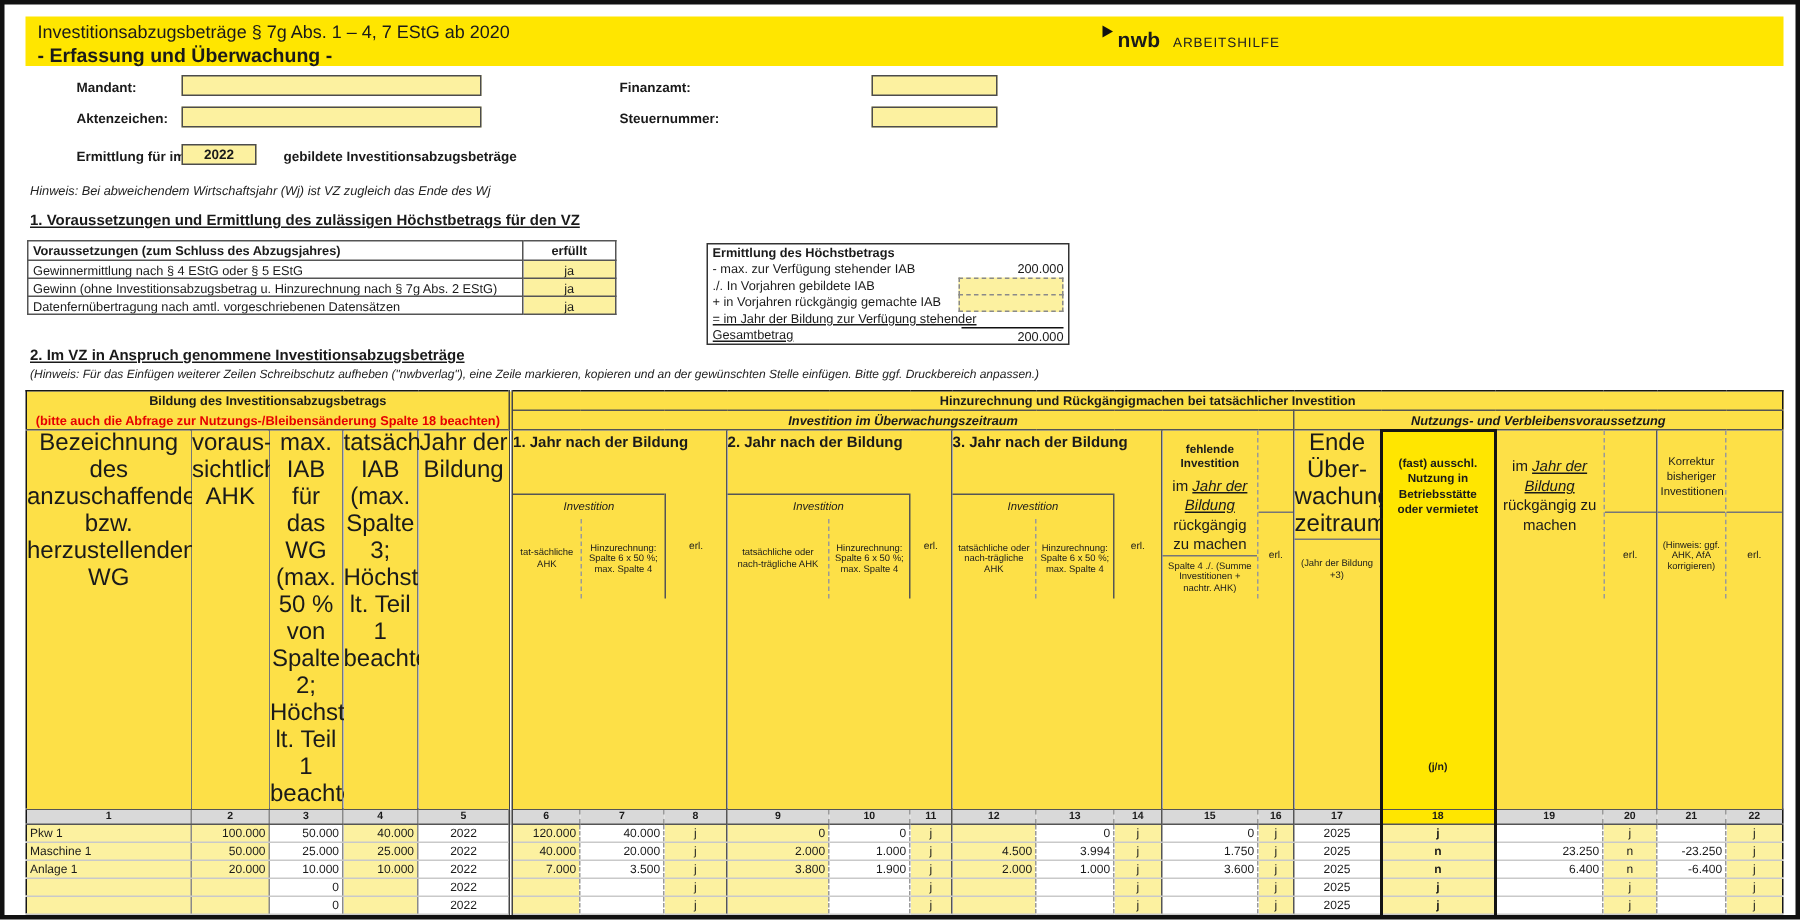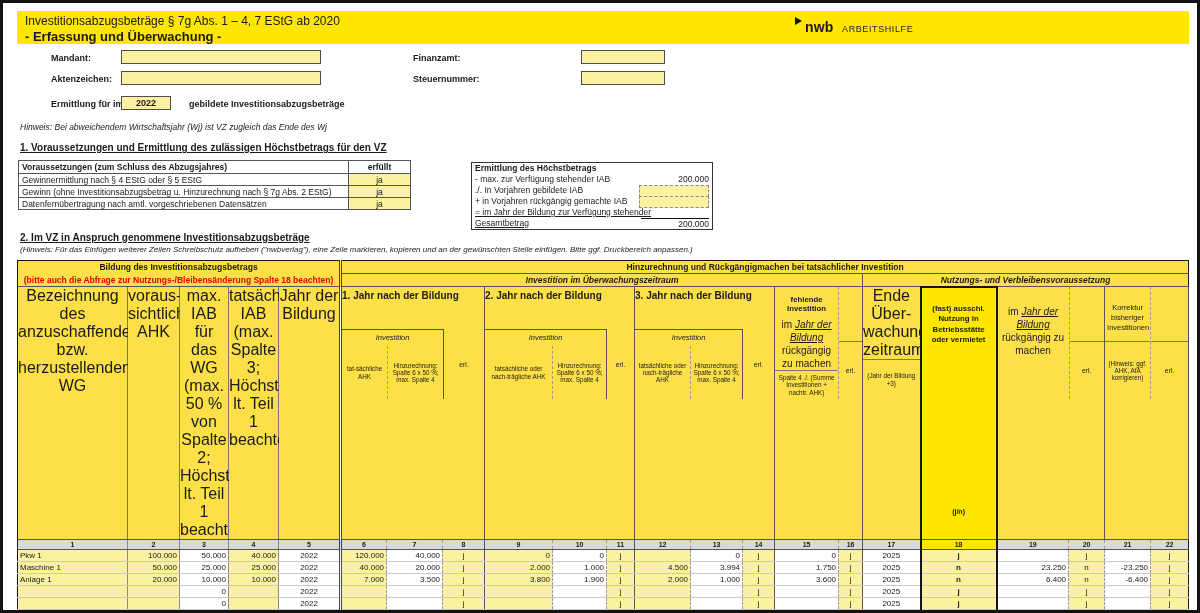--- a/index.html
+++ b/index.html
@@ -4,21 +4,21 @@
 <style>
   html,body{margin:0;padding:0;background:#fff}
   body{width:1200px;height:613px;box-sizing:border-box;border:3px solid #111;
        font-family:"Liberation Sans",sans-serif;color:#1a1a1a;position:relative;overflow:hidden}
   #sheet{position:absolute;inset:0}
 
   
   .bar{position:absolute;left:14px;top:8px;width:1172px;height:33px;background:#ffe600;box-sizing:border-box;padding:3px 8px}
   .bar-title{font-size:12px;font-weight:400}
   .bar-sub{font-size:13px;font-weight:700;margin-top:1px}
-  .logo{position:absolute;left:772px;top:7px;white-space:nowrap}
+  .logo{position:absolute;left:712px;top:7px;white-space:nowrap}
   .logo .flag{position:absolute;left:6px;top:-1px;width:0;height:0;border-left:7px solid #111;border-top:4px solid transparent;border-bottom:4px solid transparent}
   .logo .nwb{font-size:14px;font-weight:700;letter-spacing:.2px;padding-left:16px}
   .logo .tag{font-size:9px;letter-spacing:.6px;color:#222;margin-left:4px}
 
   
   .flabel{position:absolute;font-size:9px;font-weight:700}
   .ybox{position:absolute;background:#fcf1a0;border:1.2px solid #4c4c4c;box-sizing:border-box;height:14px;font-size:9px;line-height:12px;padding:0 3px}
   .vzbox{text-align:center;font-weight:700}
   .hint{position:absolute;font-size:8.5px;font-style:italic;color:#222}
   .sectitle{position:absolute;font-size:10px;font-weight:700;text-decoration:underline}

